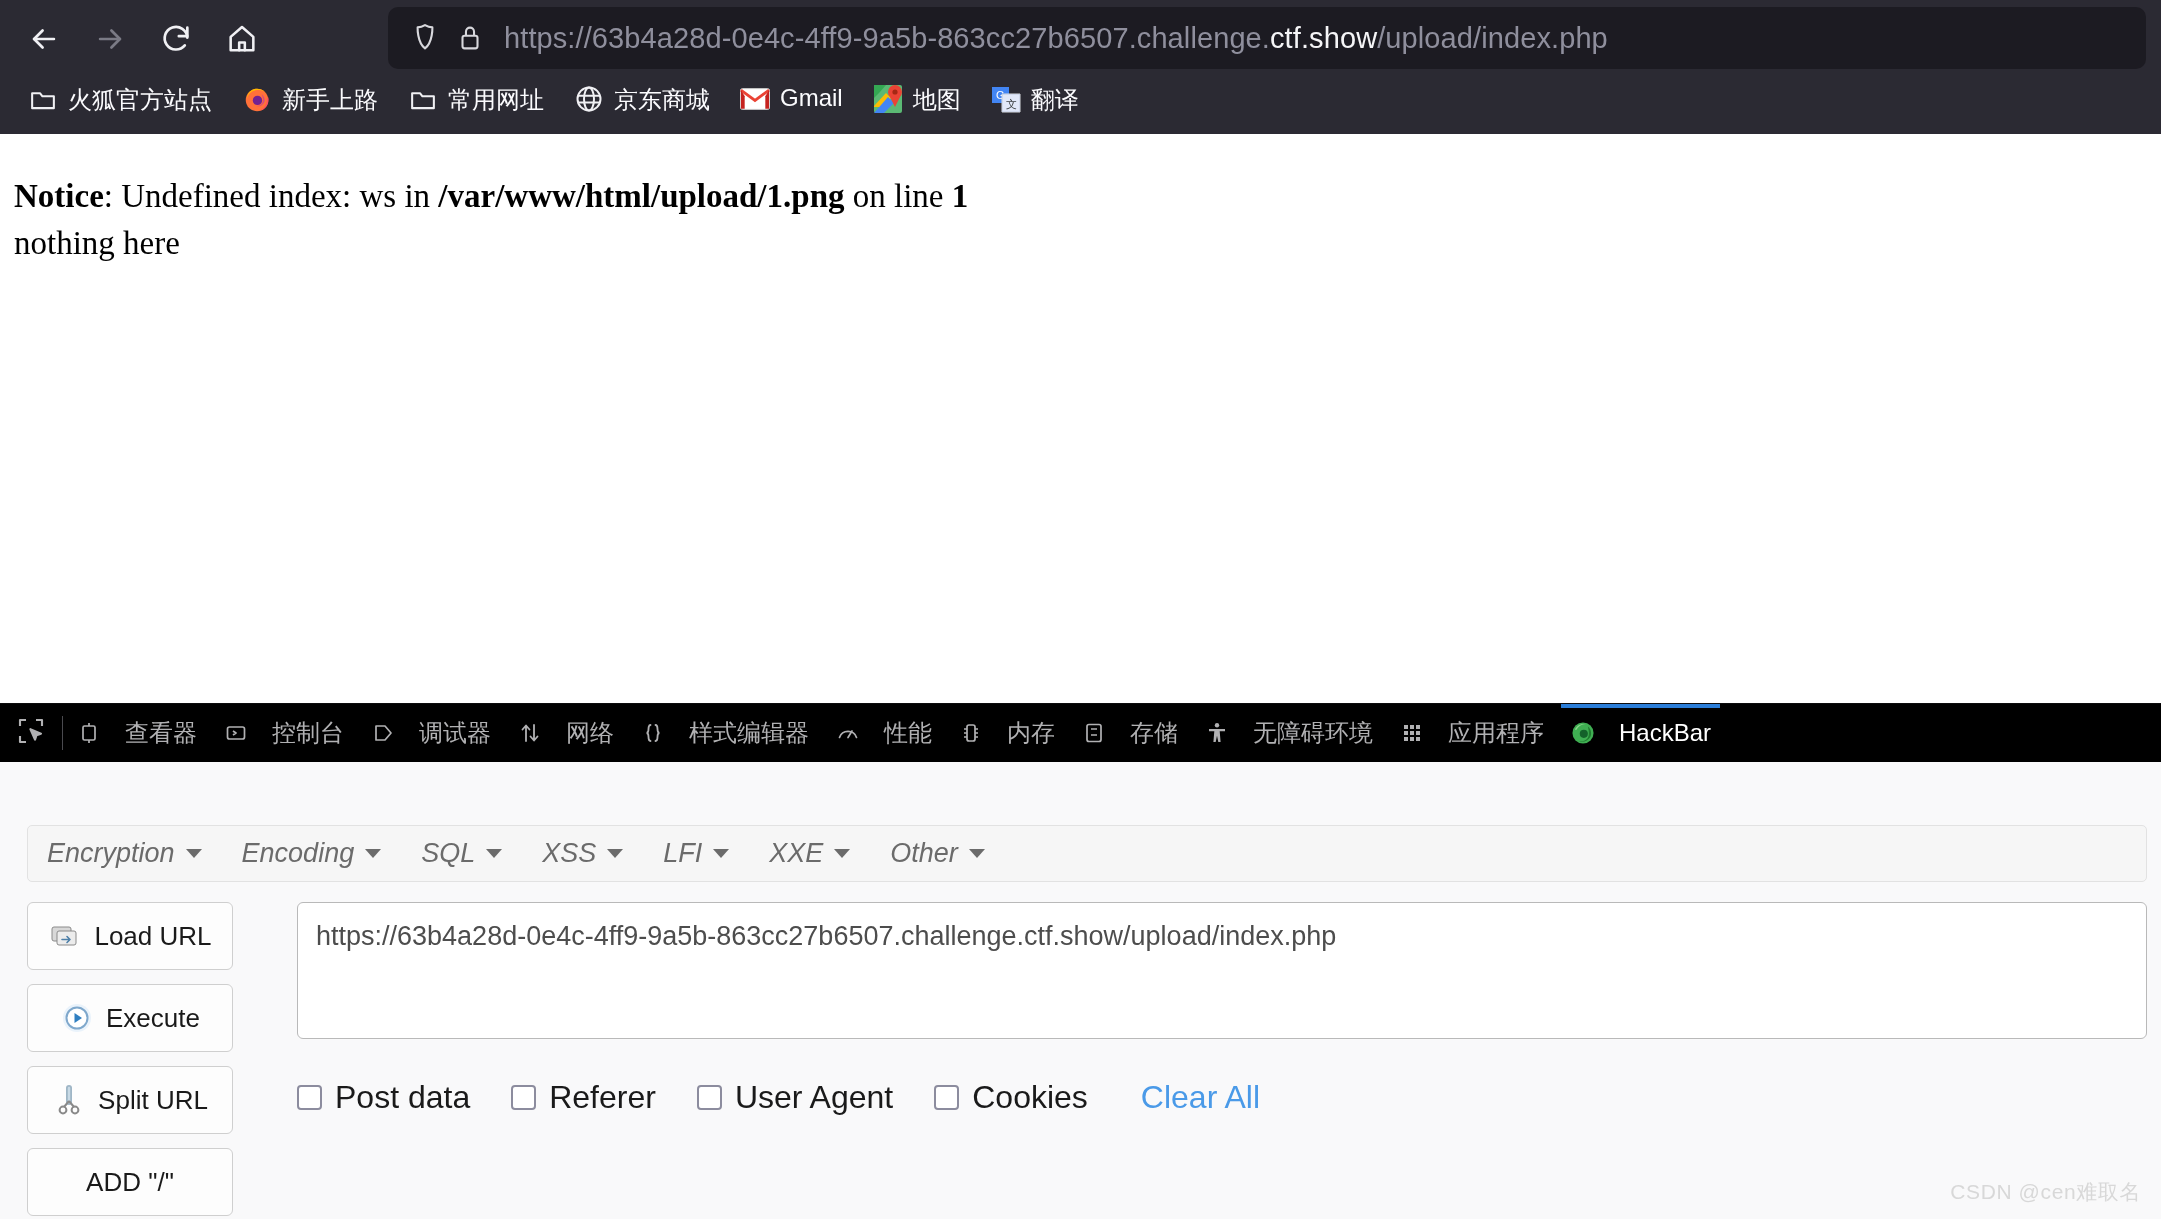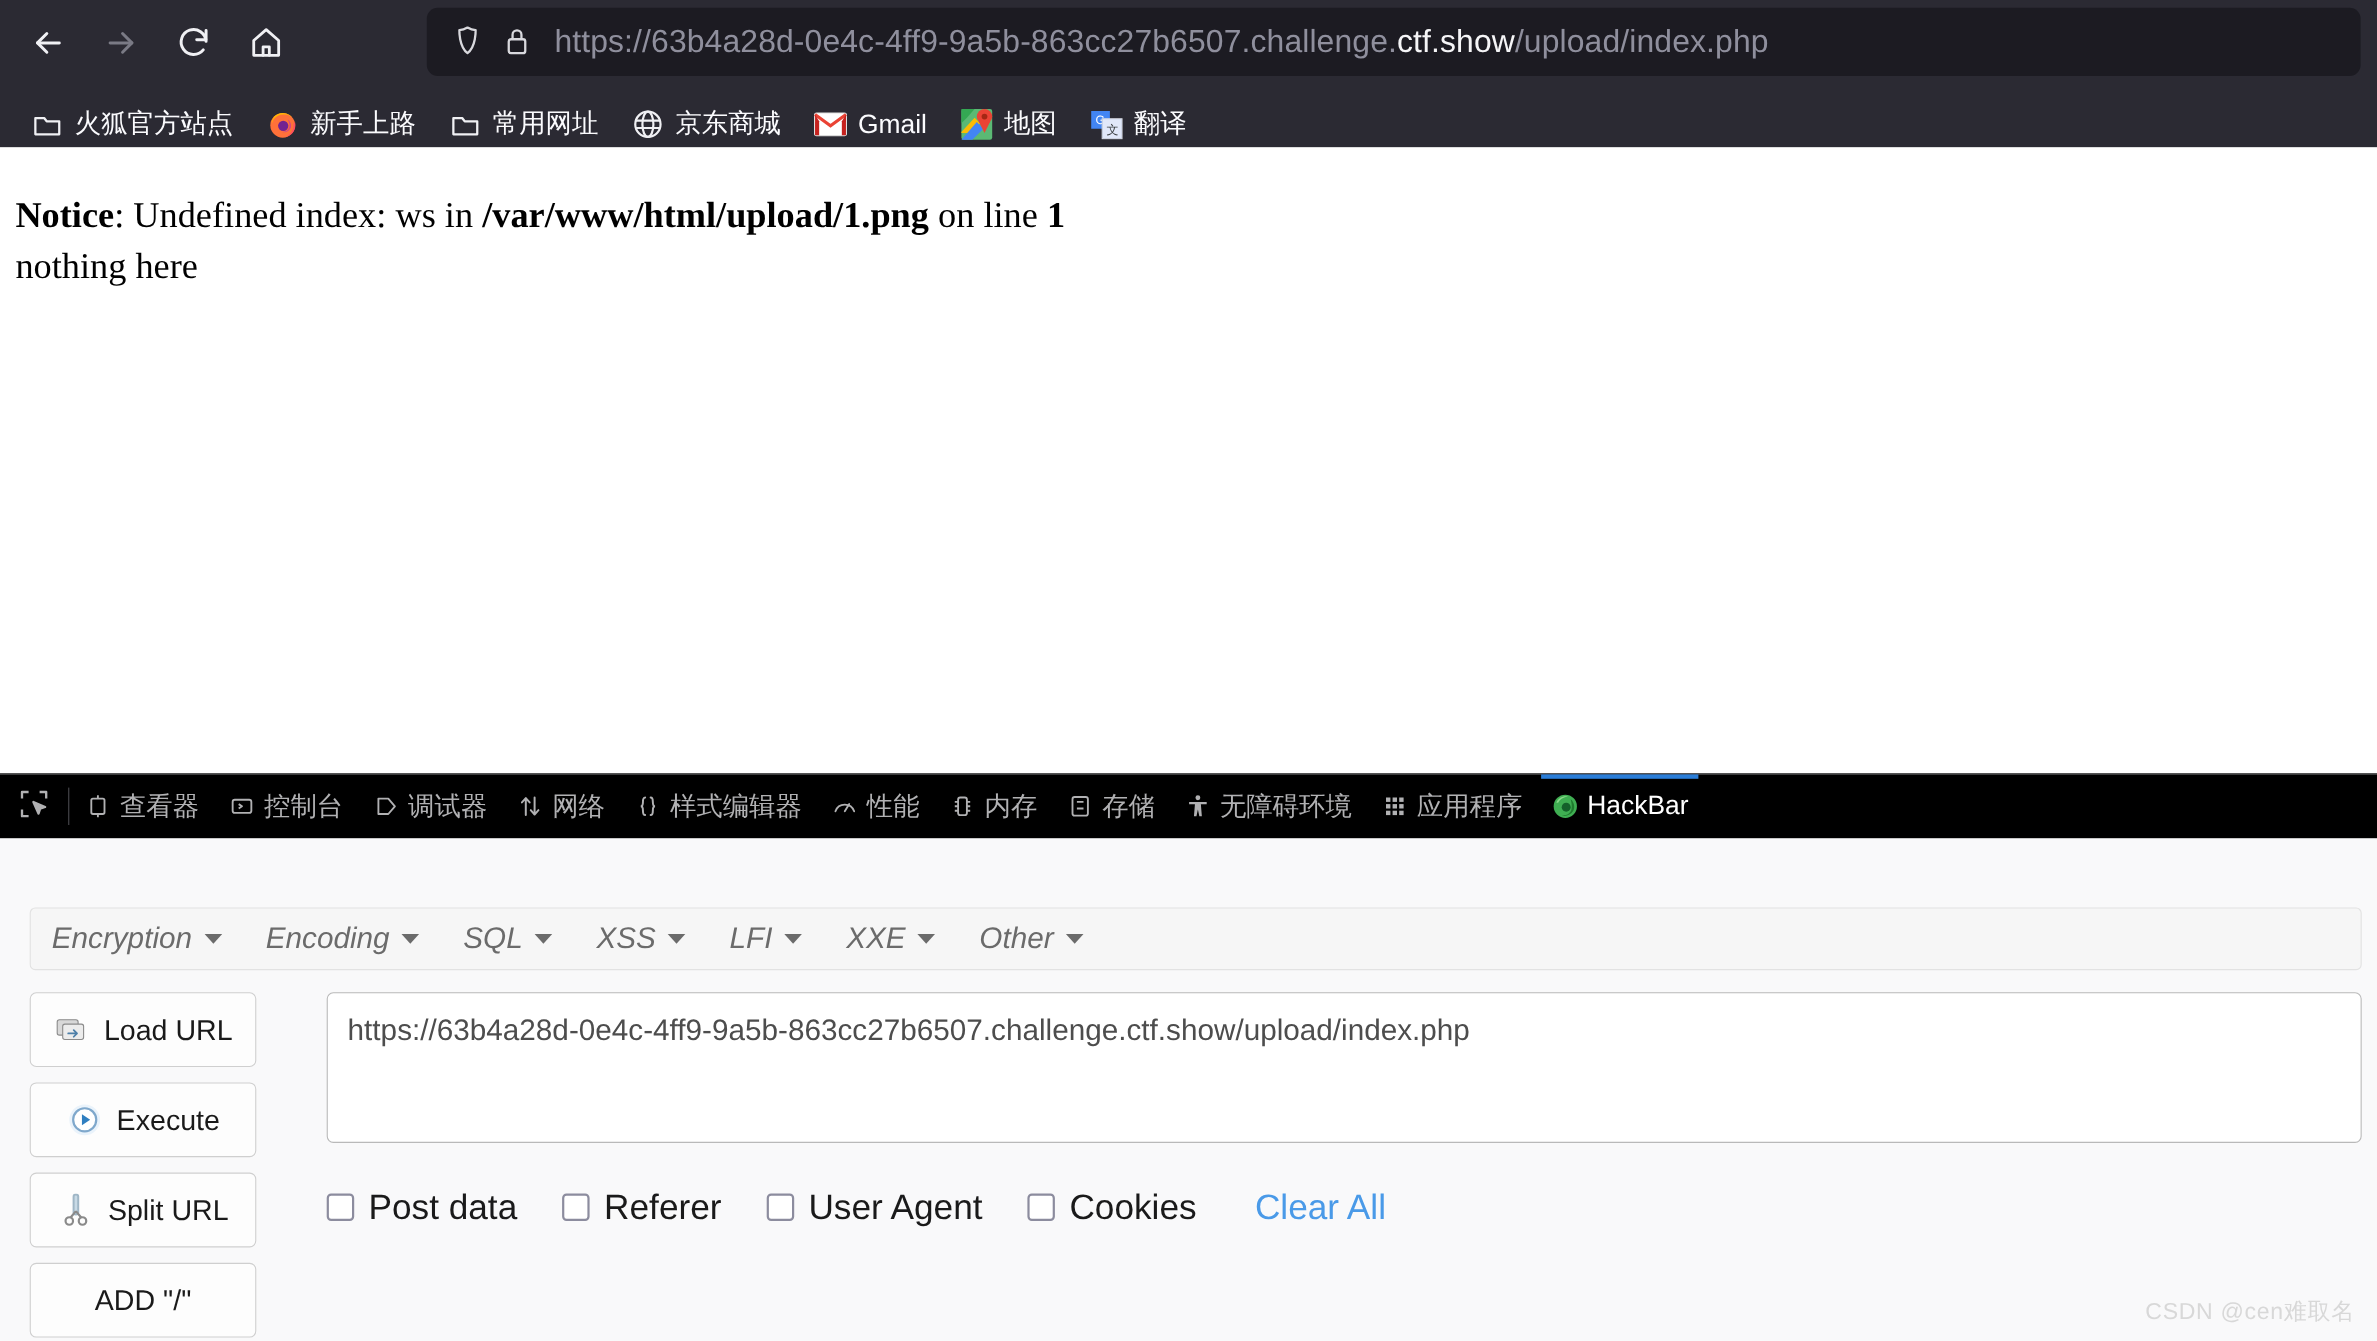--- a/index.html
+++ b/index.html
@@ -41,21 +41,21 @@
     white-space: nowrap; overflow: hidden;
   }
   .urltext .host { color: #f5f5f7; }
 
   
   .bookmarks {
     position: absolute; left: 0; top: 77px; width: 2161px; height: 57px;
     display: flex; align-items: center; padding-left: 16px;
   }
   .bm {
-    display: flex; align-items: flex-end; height: 44px;
+    display: flex; align-items: flex-start; height: 44px;
     padding: 0 12px; border-radius: 6px; margin-right: 6px;
   }
   .bm .bm-ico {
     width: 30px; height: 30px; margin-right: 10px;
     display: flex; align-items: center; justify-content: center; flex: none;
   }
   .bm .bm-lbl { font-size: 24px; color: #fbfbfe; white-space: nowrap; }
 
   
   .page {
@@ -84,21 +84,21 @@
     position: relative; height: 58px; width: 2161px;
     background: #000000;
     display: flex; align-items: stretch;
   }
   .dt-picker {
     width: 62px; display: flex; align-items: center; justify-content: center;
   }
   .dt-sep { width: 1px; background: #4a4a4f; margin: 12px 0; }
   .dt-tab {
     position: relative;
-    display: flex; align-items: center; gap: 7px;
+    display: flex; align-items: center; gap: 23px;
     padding: 0 13px;
     color: #b1b1b3; font-size: 24px; white-space: nowrap;
   }
   .dt-tab .dt-ico { display:flex; align-items:center; justify-content:center; width: 26px; height: 26px; flex:none; }
   .dt-tab.active { color: #ffffff; }
   .dt-tab.active::before {
     content: ""; position: absolute; left: 4px; right: 4px; top: 0; height: 4px;
     background: #2a7dd8;
   }
 

